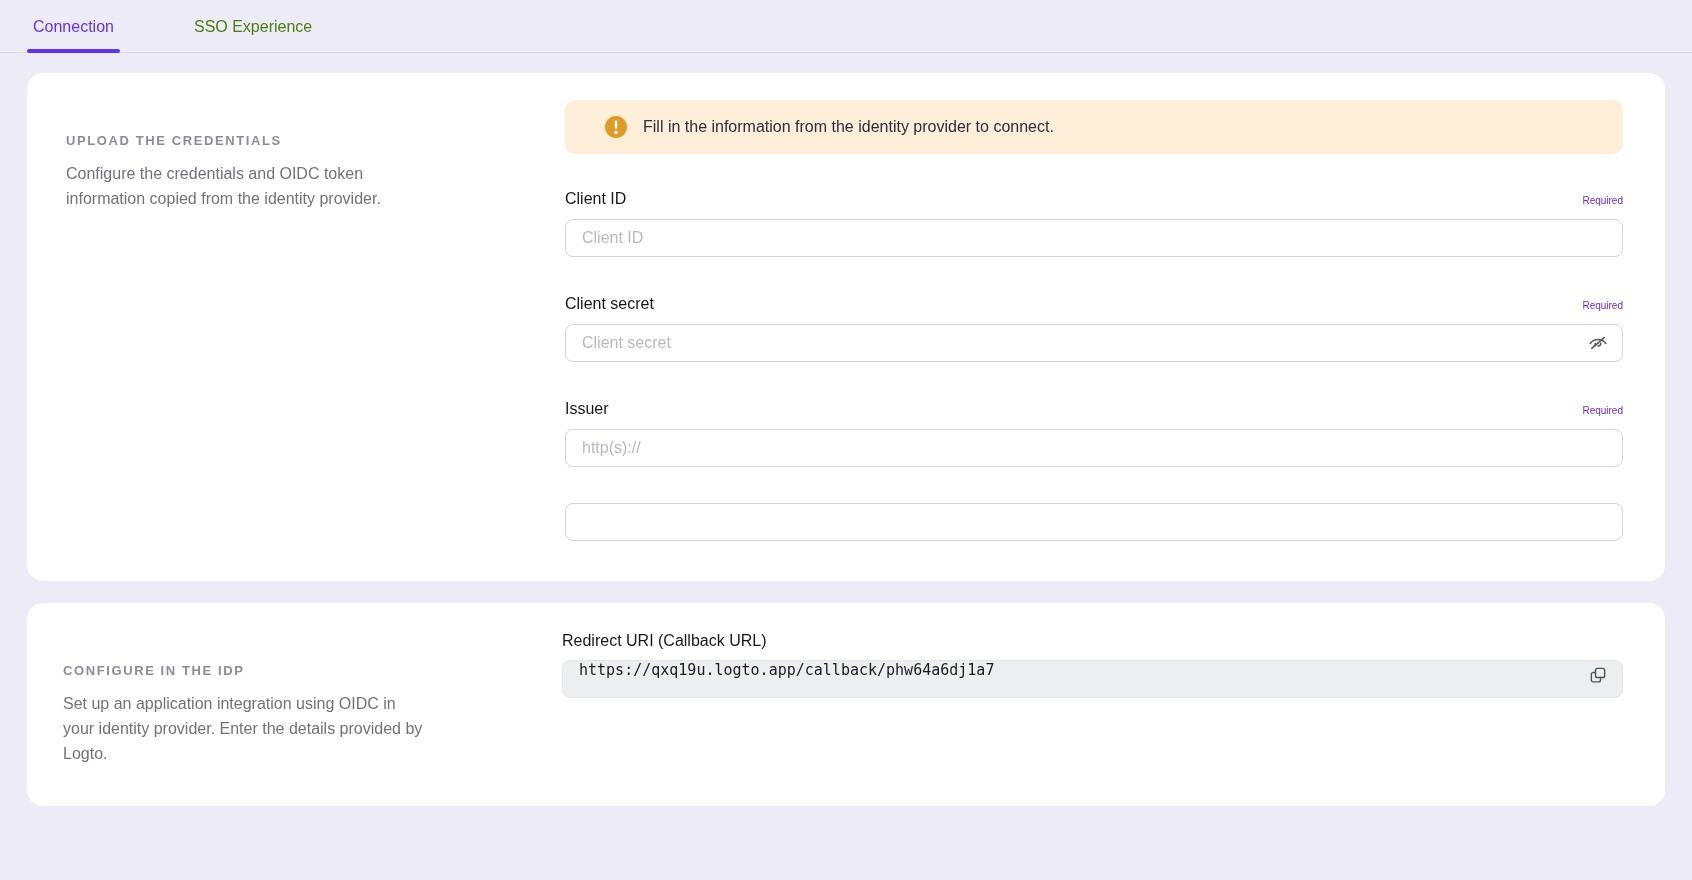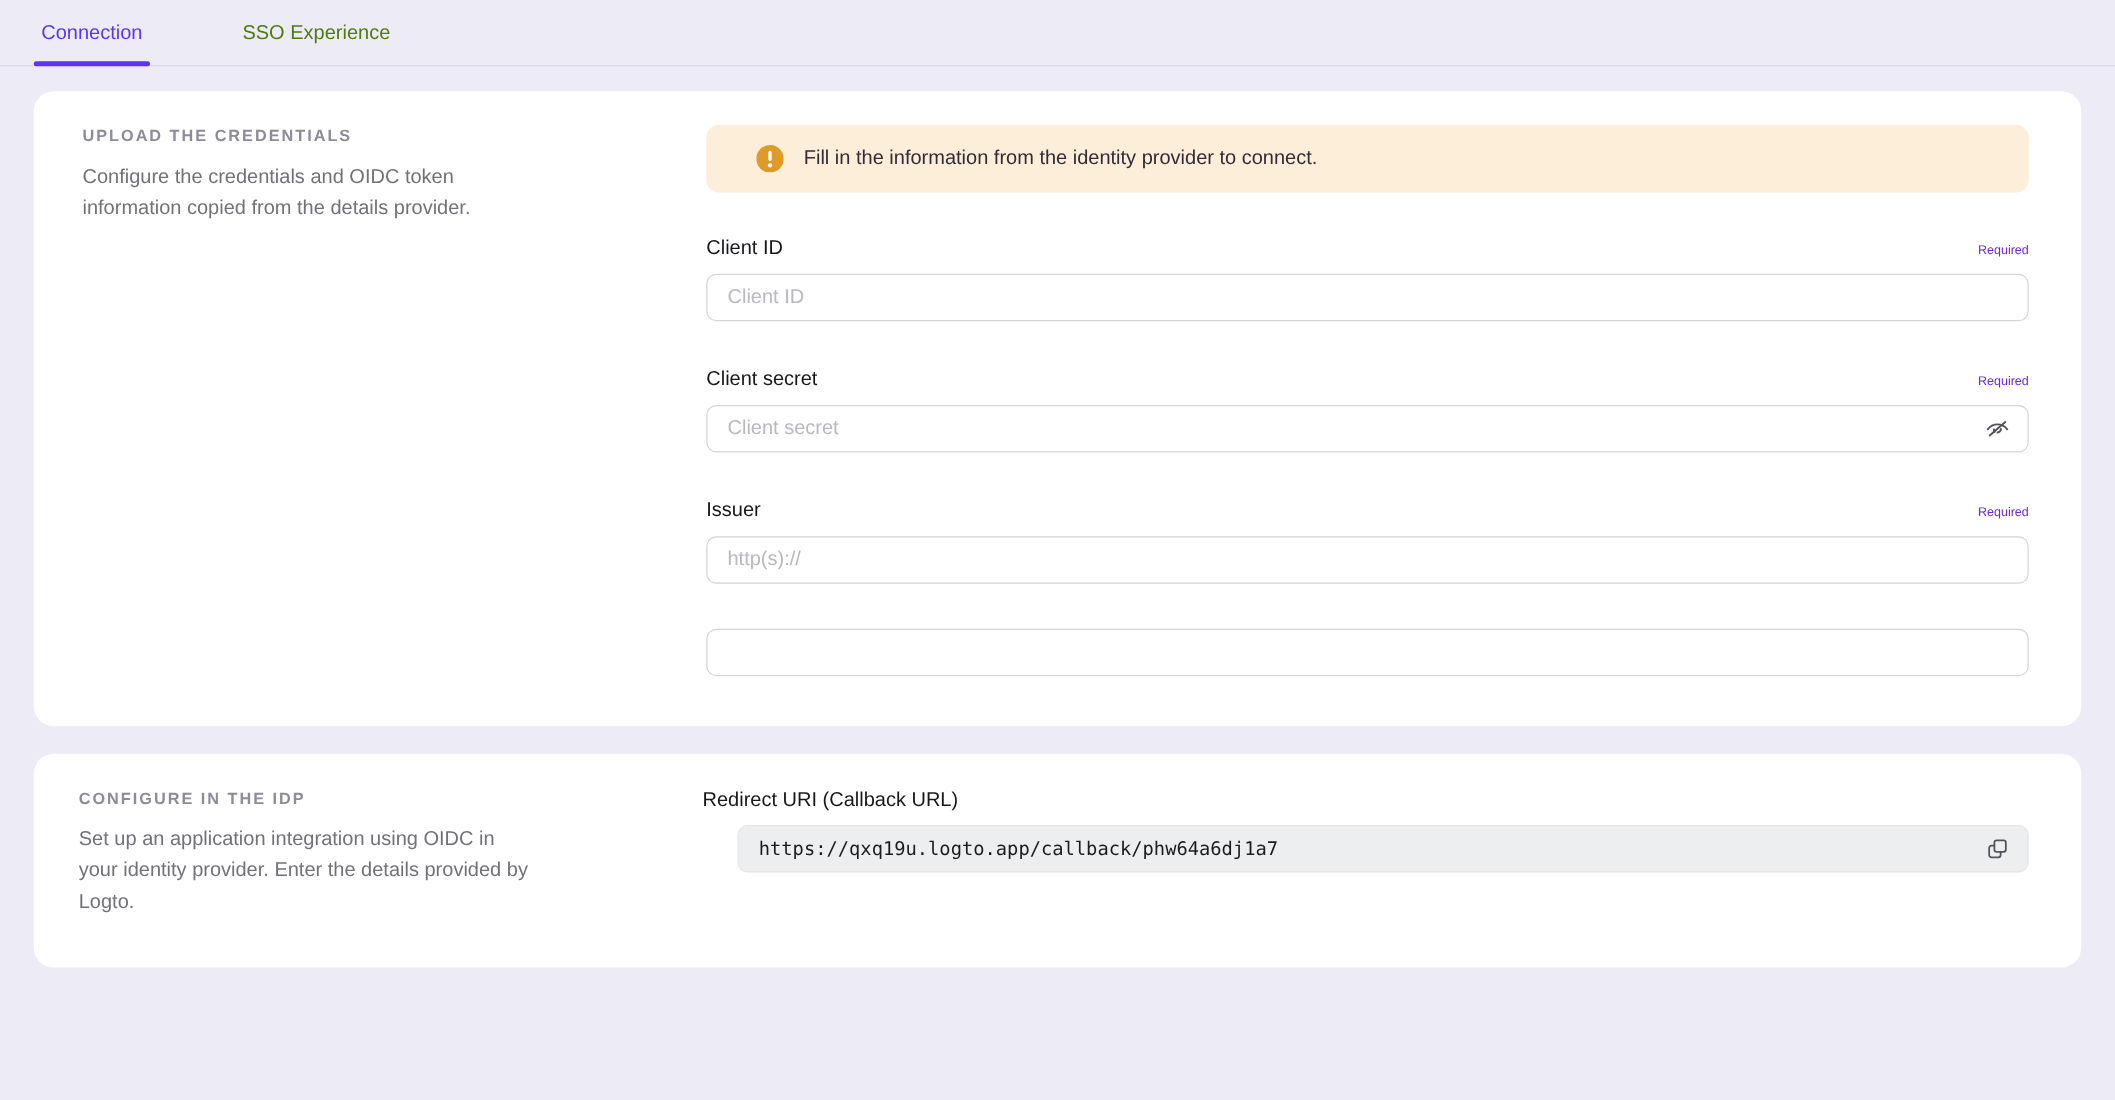--- a/index.html
+++ b/index.html
@@ -48,20 +48,21 @@
 
   .col-left { width: 435px; flex: none; margin-right: 64px; }
   .col-right { flex: 1; min-width: 0; }
 
   .section-title {
     font-size: 13px;
     font-weight: 700;
     letter-spacing: 1.6px;
     color: #8e8b98;
     line-height: 17px;
+    margin-top: 32px;
   }
   .section-desc {
     margin-top: 12px;
     font-size: 16px;
     line-height: 25px;
     color: #747079;
     white-space: pre-line;
   }
 
   
@@ -122,27 +123,26 @@
     display: flex; align-items: center; justify-content: center;
     background: transparent;
     border: none;
     border-radius: 6px;
     cursor: pointer;
   }
 
   
   .copy-field {
     display: flex;
-    align-items: center;
+    align-items: flex-start;
     height: 38px;
     background: #edeef0;
     border: 1px solid #e4e5e8;
     border-radius: 8px;
     padding: 0 10px 0 16px;
-    margin-left: 28px;
   }
   .copy-field-value {
     flex: 1;
     min-width: 0;
     font-family: "DejaVu Sans Mono", "Liberation Mono", monospace;
     font-size: 15px;
     color: #1b1b20;
     white-space: nowrap;
     overflow: hidden;
   }
@@ -158,21 +158,21 @@
     <span>SSO Experience</span>
   </div>
 </div>
 
 <div class="content">
 
   <div class="card">
     <div class="col-left">
       <div class="section-title">UPLOAD THE CREDENTIALS</div>
       <div class="section-desc">Configure the credentials and OIDC token
-information copied from the details provider.</div>
+information copied from the identity provider.</div>
     </div>
 
     <div class="col-right">
 
       <div class="alert">
         <svg class="alert-icon" viewBox="0 0 22 22">
           <circle cx="11" cy="11" r="11" fill="#de9b28"></circle>
           <rect x="9.7" y="4.6" width="2.6" height="8.2" rx="1.3" fill="#ffffff"></rect>
           <circle cx="11" cy="16.2" r="1.7" fill="#ffffff"></circle>
         </svg>

